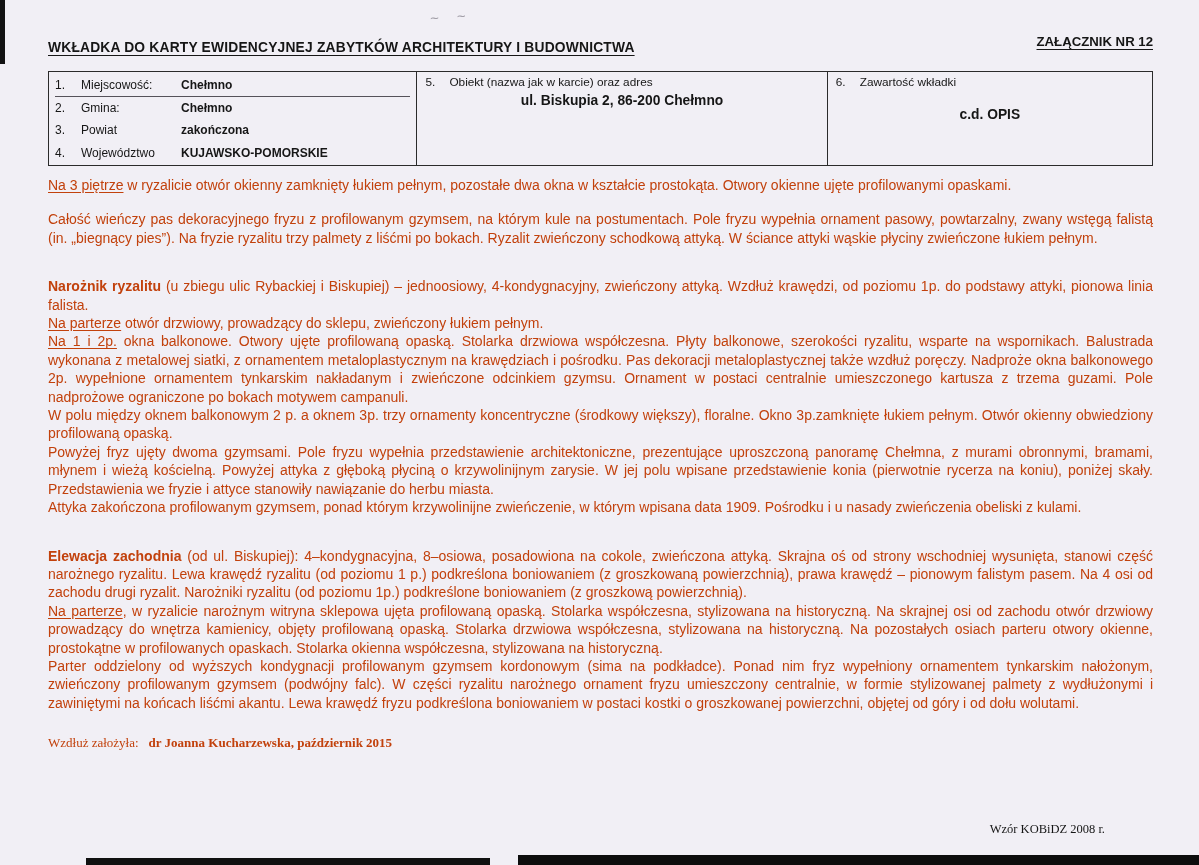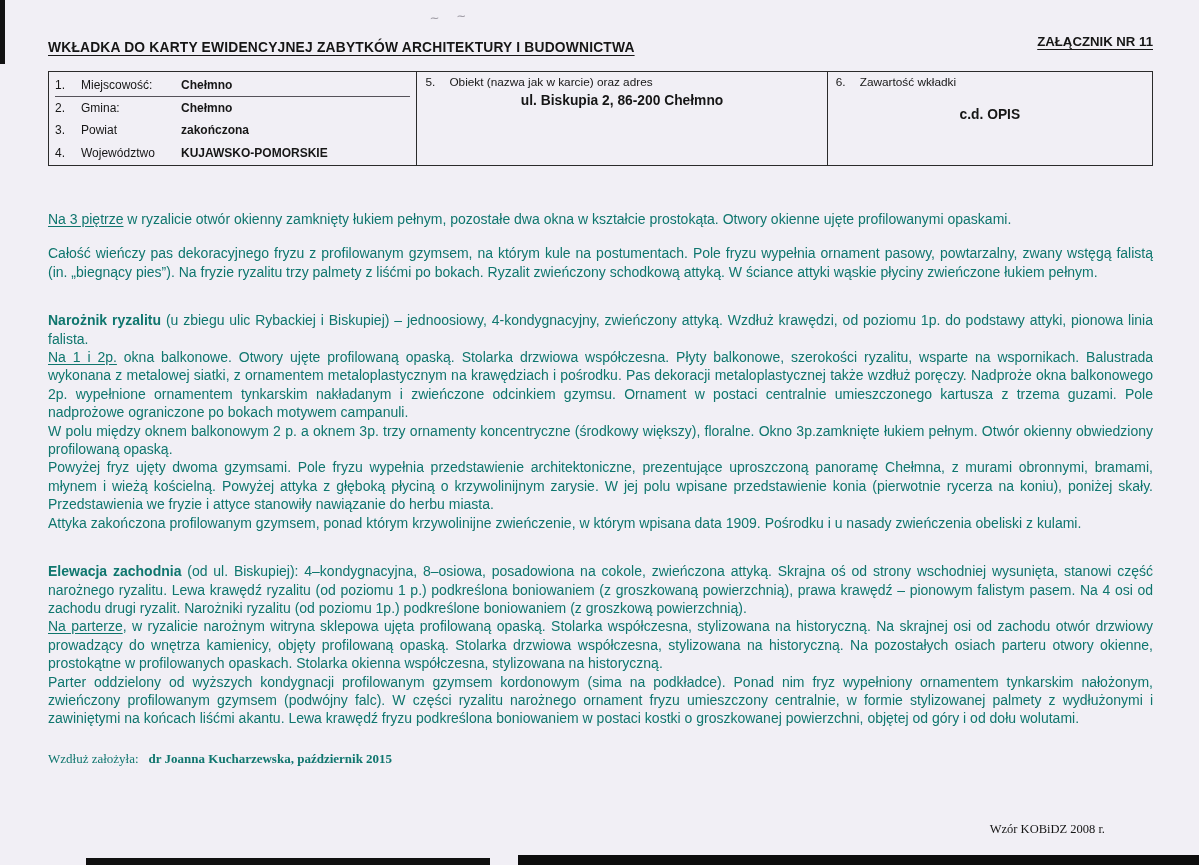--- a/index.html
+++ b/index.html
@@ -44,21 +44,21 @@
   .fnum { width:26px; }
   .flabel { width:100px; }
   .fvalue { font-weight:bold; }
 
   .clabel { display:flex; font-size:11.8px; }
   .clabel .fnum { width:24px; }
   .obj-name { text-align:center; font-weight:bold; font-size:14.5px; margin-top:9px; }
   .obj-addr { text-align:center; font-weight:bold; font-size:13.8px; margin-top:4px; }
   .content-value { text-align:center; font-weight:bold; font-size:13.8px; margin-top:18px; }
 
-  .doc-body { margin-top:44px; font-size:14px; line-height:18.4px; text-align:justify; color:#0f766e; }
+  .doc-body { margin-top:10px; font-size:14px; line-height:18.4px; text-align:justify; color:#c2410c; }
   .para { margin:0; }
   .mb-s { margin-bottom:16px; }
   .mb-l { margin-bottom:30px; }
   .u { text-decoration:underline; text-underline-offset:2px; }
   .b { font-weight:bold; }
 
   .footer-note {
     margin-top:22px;
     font-family:"Liberation Serif","DejaVu Serif",serif;
     font-size:13px;
@@ -70,21 +70,21 @@
     font-size:12.5px;
   }
 </style>
 </head>
 <body>
 
 <div class="paper">
 
   <div class="top-row">
     <div class="doc-title">WKŁADKA DO KARTY EWIDENCYJNEJ ZABYTKÓW ARCHITEKTURY I BUDOWNICTWA</div>
-    <div class="attachment">ZAŁĄCZNIK NR 11</div>
+    <div class="attachment">ZAŁĄCZNIK NR 12</div>
   </div>
 
   <div class="htable">
 
     <div class="hcol1">
       <div class="frow first">
         <span class="fnum">1.</span>
         <span class="flabel">Miejscowość:</span>
         <span class="fvalue">Chełmno</span>
       </div>
@@ -124,20 +124,21 @@
   </div>
 
   <div class="doc-body">
 
     <p class="para mb-s"><span class="u">Na 3 piętrze</span><span> w ryzalicie otwór okienny zamknięty łukiem pełnym, pozostałe dwa okna w kształcie prostokąta. Otwory okienne ujęte profilowanymi opaskami.</span></p>
 
     <p class="para mb-l"><span>Całość wieńczy pas dekoracyjnego fryzu z profilowanym gzymsem, na którym kule na postumentach. Pole fryzu wypełnia ornament pasowy, powtarzalny, zwany wstęgą falistą (in. „biegnący pies”). Na fryzie ryzalitu trzy palmety z liśćmi po bokach. Ryzalit zwieńczony schodkową attyką. W ściance attyki wąskie płyciny zwieńczone łukiem pełnym.</span></p>
 
     <p class="para"><span class="b">Narożnik ryzalitu</span><span> (u zbiegu ulic Rybackiej i Biskupiej) – jednoosiowy, 4-kondygnacyjny, zwieńczony attyką. Wzdłuż krawędzi, od poziomu 1p. do podstawy attyki, pionowa linia falista.</span></p>
 
+    <p class="para"><span class="u">Na parterze</span><span> otwór drzwiowy, prowadzący do sklepu, zwieńczony łukiem pełnym.</span></p>
 
     <p class="para"><span class="u">Na 1 i 2p.</span><span> okna balkonowe. Otwory ujęte profilowaną opaską. Stolarka drzwiowa współczesna. Płyty balkonowe, szerokości ryzalitu, wsparte na wspornikach. Balustrada wykonana z metalowej siatki, z ornamentem metaloplastycznym na krawędziach i pośrodku. Pas dekoracji metaloplastycznej także wzdłuż poręczy. Nadproże okna balkonowego 2p. wypełnione ornamentem tynkarskim nakładanym i zwieńczone odcinkiem gzymsu. Ornament w postaci centralnie umieszczonego kartusza z trzema guzami. Pole nadprożowe ograniczone po bokach motywem campanuli.</span></p>
 
     <p class="para"><span>W polu między oknem balkonowym 2 p. a oknem 3p. trzy ornamenty koncentryczne (środkowy większy), floralne. Okno 3p.zamknięte łukiem pełnym. Otwór okienny obwiedziony profilowaną opaską.</span></p>
 
     <p class="para"><span>Powyżej fryz ujęty dwoma gzymsami. Pole fryzu wypełnia przedstawienie architektoniczne, prezentujące uproszczoną panoramę Chełmna, z murami obronnymi, bramami, młynem i wieżą kościelną. Powyżej attyka z głęboką płyciną o krzywolinijnym zarysie. W jej polu wpisane przedstawienie konia (pierwotnie rycerza na koniu), poniżej skały. Przedstawienia we fryzie i attyce stanowiły nawiązanie do herbu miasta.</span></p>
 
     <p class="para mb-l"><span>Attyka zakończona profilowanym gzymsem, ponad którym krzywolinijne zwieńczenie, w którym wpisana data 1909. Pośrodku i u nasady zwieńczenia obeliski z kulami.</span></p>
 
     <p class="para"><span class="b">Elewacja zachodnia</span><span> (od ul. Biskupiej): 4–kondygnacyjna, 8–osiowa, posadowiona na cokole, zwieńczona attyką. Skrajna oś od strony wschodniej wysunięta, stanowi część narożnego ryzalitu. Lewa krawędź ryzalitu (od poziomu 1 p.) podkreślona boniowaniem (z groszkowaną powierzchnią), prawa krawędź – pionowym falistym pasem. Na 4 osi od zachodu drugi ryzalit. Narożniki ryzalitu (od poziomu 1p.) podkreślone boniowaniem (z groszkową powierzchnią).</span></p>

